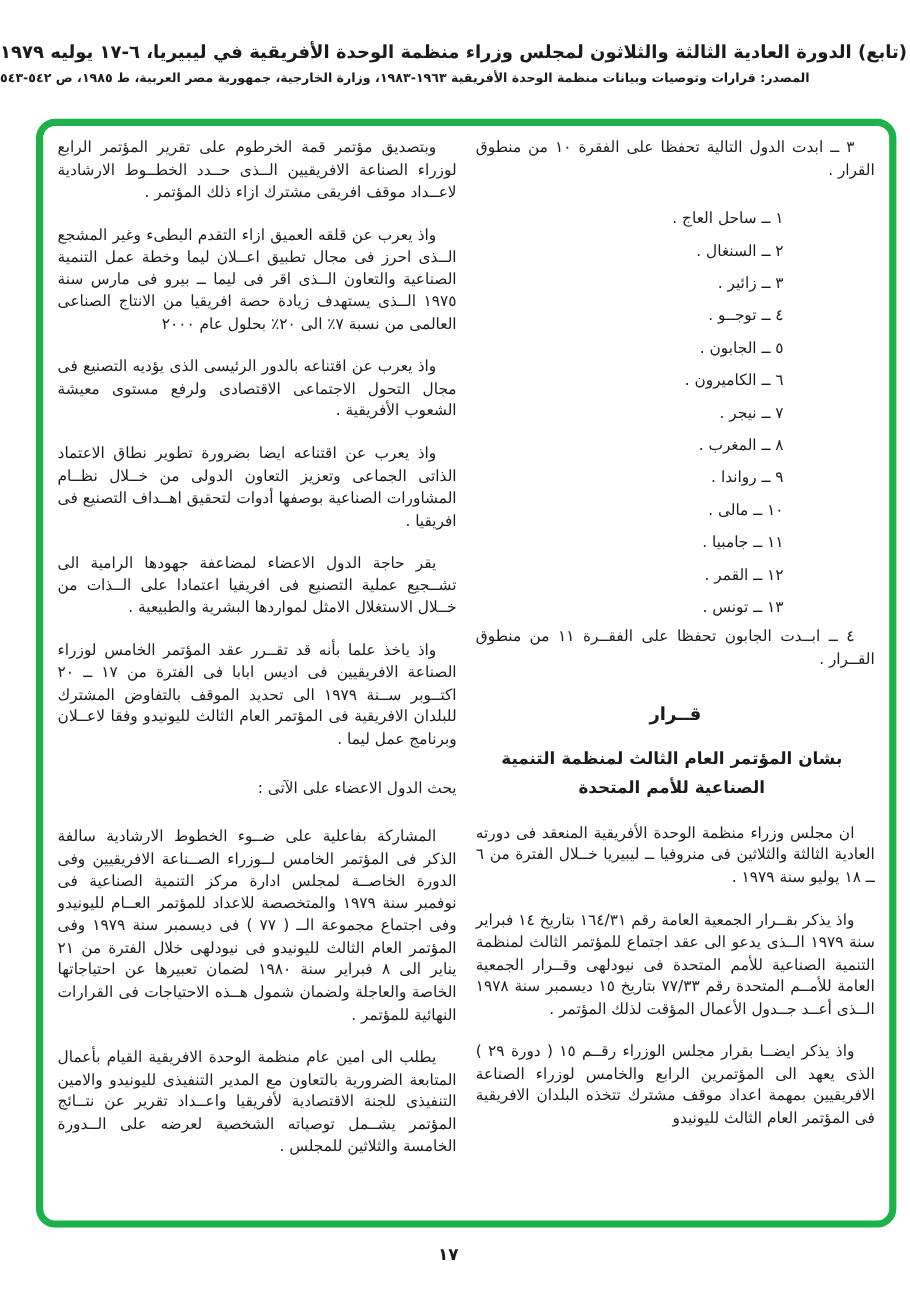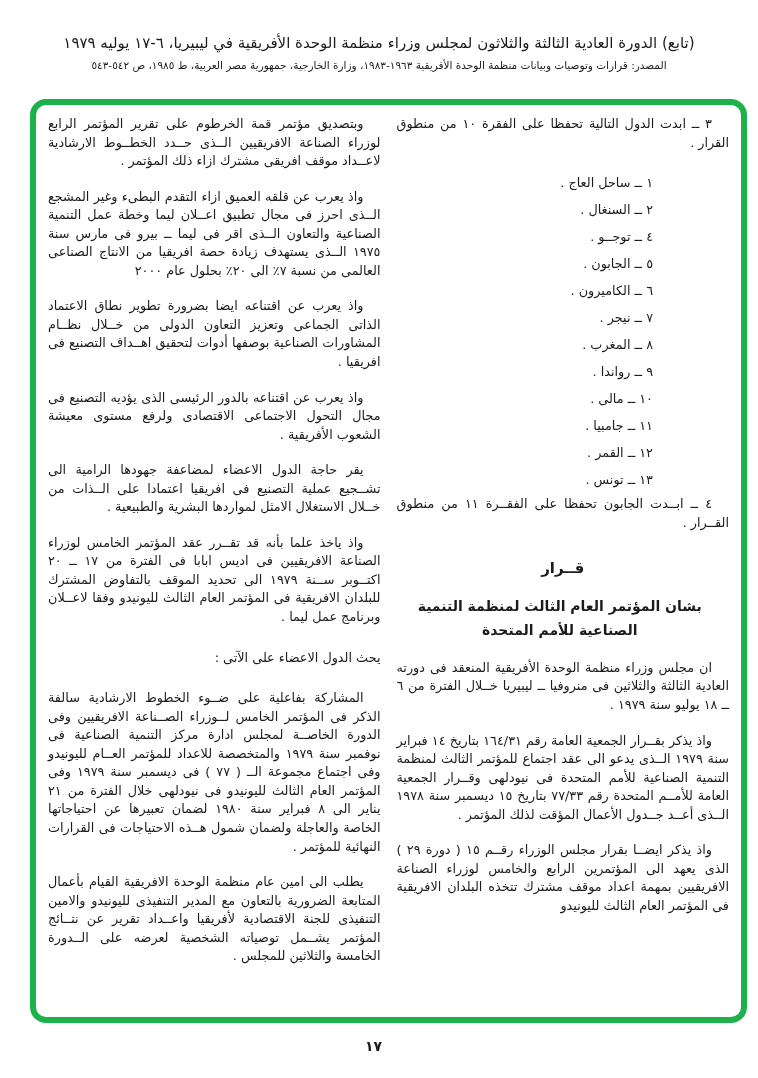--- a/index.html
+++ b/index.html
@@ -5,21 +5,21 @@
   html, body { margin: 0; padding: 0; }
   body {
     width: 758px; height: 1078px;
     background: #ffffff;
     position: relative;
     font-family: "DejaVu Sans", sans-serif;
     color: #1b1b1b;
     overflow: hidden;
   }
   
-  .hdr { direction: rtl; text-align: center; font-weight: normal; }
+  .hdr { direction: rtl; text-align: left; font-weight: bold; }
   .hdr-line1 { margin-top: 34px; font-size: 15px; letter-spacing: 0; }
   .hdr-line2 { margin-top: 7px; font-size: 10.5px; }
   
   .frame {
     position: absolute;
     left: 30px; top: 99px;
     width: 717px; height: 924px;
     box-sizing: border-box;
     border: 6px solid #1db14b;
     border-radius: 16px;
@@ -83,20 +83,21 @@
 
 <div class="frame">
   <div class="frame-inner">
 
     <div class="col">
       <p>٣ ــ ابدت الدول التالية تحفظا على الفقرة ١٠ من منطوق القرار .</p>
 
       <div class="countries">
         <div class="country-item">١ ــ ساحل العاج .</div>
         <div class="country-item">٢ ــ السنغال .</div>
+        <div class="country-item">٣ ــ زائير .</div>
         <div class="country-item">٤ ــ توجــو .</div>
         <div class="country-item">٥ ــ الجابون .</div>
         <div class="country-item">٦ ــ الكاميرون .</div>
         <div class="country-item">٧ ــ نيجر .</div>
         <div class="country-item">٨ ــ المغرب .</div>
         <div class="country-item">٩ ــ رواندا .</div>
         <div class="country-item">١٠ ــ مالى .</div>
         <div class="country-item">١١ ــ جامبيا .</div>
         <div class="country-item">١٢ ــ القمر .</div>
         <div class="country-item">١٣ ــ تونس .</div>
@@ -109,22 +110,22 @@
       <div class="res-subject">بشان المؤتمر العام الثالث لمنظمة التنمية الصناعية للأمم المتحدة</div>
 
       <p>ان مجلس وزراء منظمة الوحدة الأفريقية المنعقد فى دورته العادية الثالثة والثلاثين فى منروفيا ــ ليبيريا خــلال الفترة من ٦ ــ ١٨ يوليو سنة ١٩٧٩ .</p>
       <p>واذ يذكر بقــرار الجمعية العامة رقم ١٦٤/٣١ بتاريخ ١٤ فبراير سنة ١٩٧٩ الــذى يدعو الى عقد اجتماع للمؤتمر الثالث لمنظمة التنمية الصناعية للأمم المتحدة فى نيودلهى وقــرار الجمعية العامة للأمــم المتحدة رقم ٧٧/٣٣ بتاريخ ١٥ ديسمبر سنة ١٩٧٨ الــذى أعــد جــدول الأعمال المؤقت لذلك المؤتمر .</p>
       <p>واذ يذكر ايضــا بقرار مجلس الوزراء رقــم ١٥ ( دورة ٢٩ ) الذى يعهد الى المؤتمرين الرابع والخامس لوزراء الصناعة الافريقيين بمهمة اعداد موقف مشترك تتخذه البلدان الافريقية فى المؤتمر العام الثالث لليونيدو</p>
     </div>
 
     <div class="col">
       <p>وبتصديق مؤتمر قمة الخرطوم على تقرير المؤتمر الرابع لوزراء الصناعة الافريقيين الــذى حــدد الخطــوط الارشادية لاعــداد موقف افريقى مشترك ازاء ذلك المؤتمر .</p>
       <p>واذ يعرب عن قلقه العميق ازاء التقدم البطىء وغير المشجع الــذى احرز فى مجال تطبيق اعــلان ليما وخطة عمل التنمية الصناعية والتعاون الــذى اقر فى ليما ــ بيرو فى مارس سنة ١٩٧٥ الــذى يستهدف زيادة حصة افريقيا من الانتاج الصناعى العالمى من نسبة ٧٪ الى ٢٠٪ بحلول عام ٢٠٠٠</p>
+      <p>واذ يعرب عن اقتناعه بالدور الرئيسى الذى يؤديه التصنيع فى مجال التحول الاجتماعى الاقتصادى ولرفع مستوى معيشة الشعوب الأفريقية .</p>
       <p>واذ يعرب عن اقتناعه ايضا بضرورة تطوير نطاق الاعتماد الذاتى الجماعى وتعزيز التعاون الدولى من خــلال نظــام المشاورات الصناعية بوصفها أدوات لتحقيق اهــداف التصنيع فى افريقيا .</p>
-      <p>واذ يعرب عن اقتناعه بالدور الرئيسى الذى يؤديه التصنيع فى مجال التحول الاجتماعى الاقتصادى ولرفع مستوى معيشة الشعوب الأفريقية .</p>
       <p>يقر حاجة الدول الاعضاء لمضاعفة جهودها الرامية الى تشــجيع عملية التصنيع فى افريقيا اعتمادا على الــذات من خــلال الاستغلال الامثل لمواردها البشرية والطبيعية .</p>
       <p>واذ ياخذ علما بأنه قد تقــرر عقد المؤتمر الخامس لوزراء الصناعة الافريقيين فى اديس ابابا فى الفترة من ١٧ ــ ٢٠ اكتــوبر ســنة ١٩٧٩ الى تحديد الموقف بالتفاوض المشترك للبلدان الافريقية فى المؤتمر العام الثالث لليونيدو وفقا لاعــلان وبرنامج عمل ليما .</p>
       <p class="urge-line">يحث الدول الاعضاء على الآتى :</p>
       <p>المشاركة بفاعلية على ضــوء الخطوط الارشادية سالفة الذكر فى المؤتمر الخامس لــوزراء الصــناعة الافريقيين وفى الدورة الخاصــة لمجلس ادارة مركز التنمية الصناعية فى نوفمبر سنة ١٩٧٩ والمتخصصة للاعداد للمؤتمر العــام لليونيدو وفى اجتماع مجموعة الــ ( ٧٧ ) فى ديسمبر سنة ١٩٧٩ وفى المؤتمر العام الثالث لليونيدو فى نيودلهى خلال الفترة من ٢١ يناير الى ٨ فبراير سنة ١٩٨٠ لضمان تعبيرها عن احتياجاتها الخاصة والعاجلة ولضمان شمول هــذه الاحتياجات فى القرارات النهائية للمؤتمر .</p>
       <p>يطلب الى امين عام منظمة الوحدة الافريقية القيام بأعمال المتابعة الضرورية بالتعاون مع المدير التنفيذى لليونيدو والامين التنفيذى للجنة الاقتصادية لأفريقيا واعــداد تقرير عن نتــائج المؤتمر يشــمل توصياته الشخصية لعرضه على الــدورة الخامسة والثلاثين للمجلس .</p>
     </div>
 
   </div>
 </div>
 

